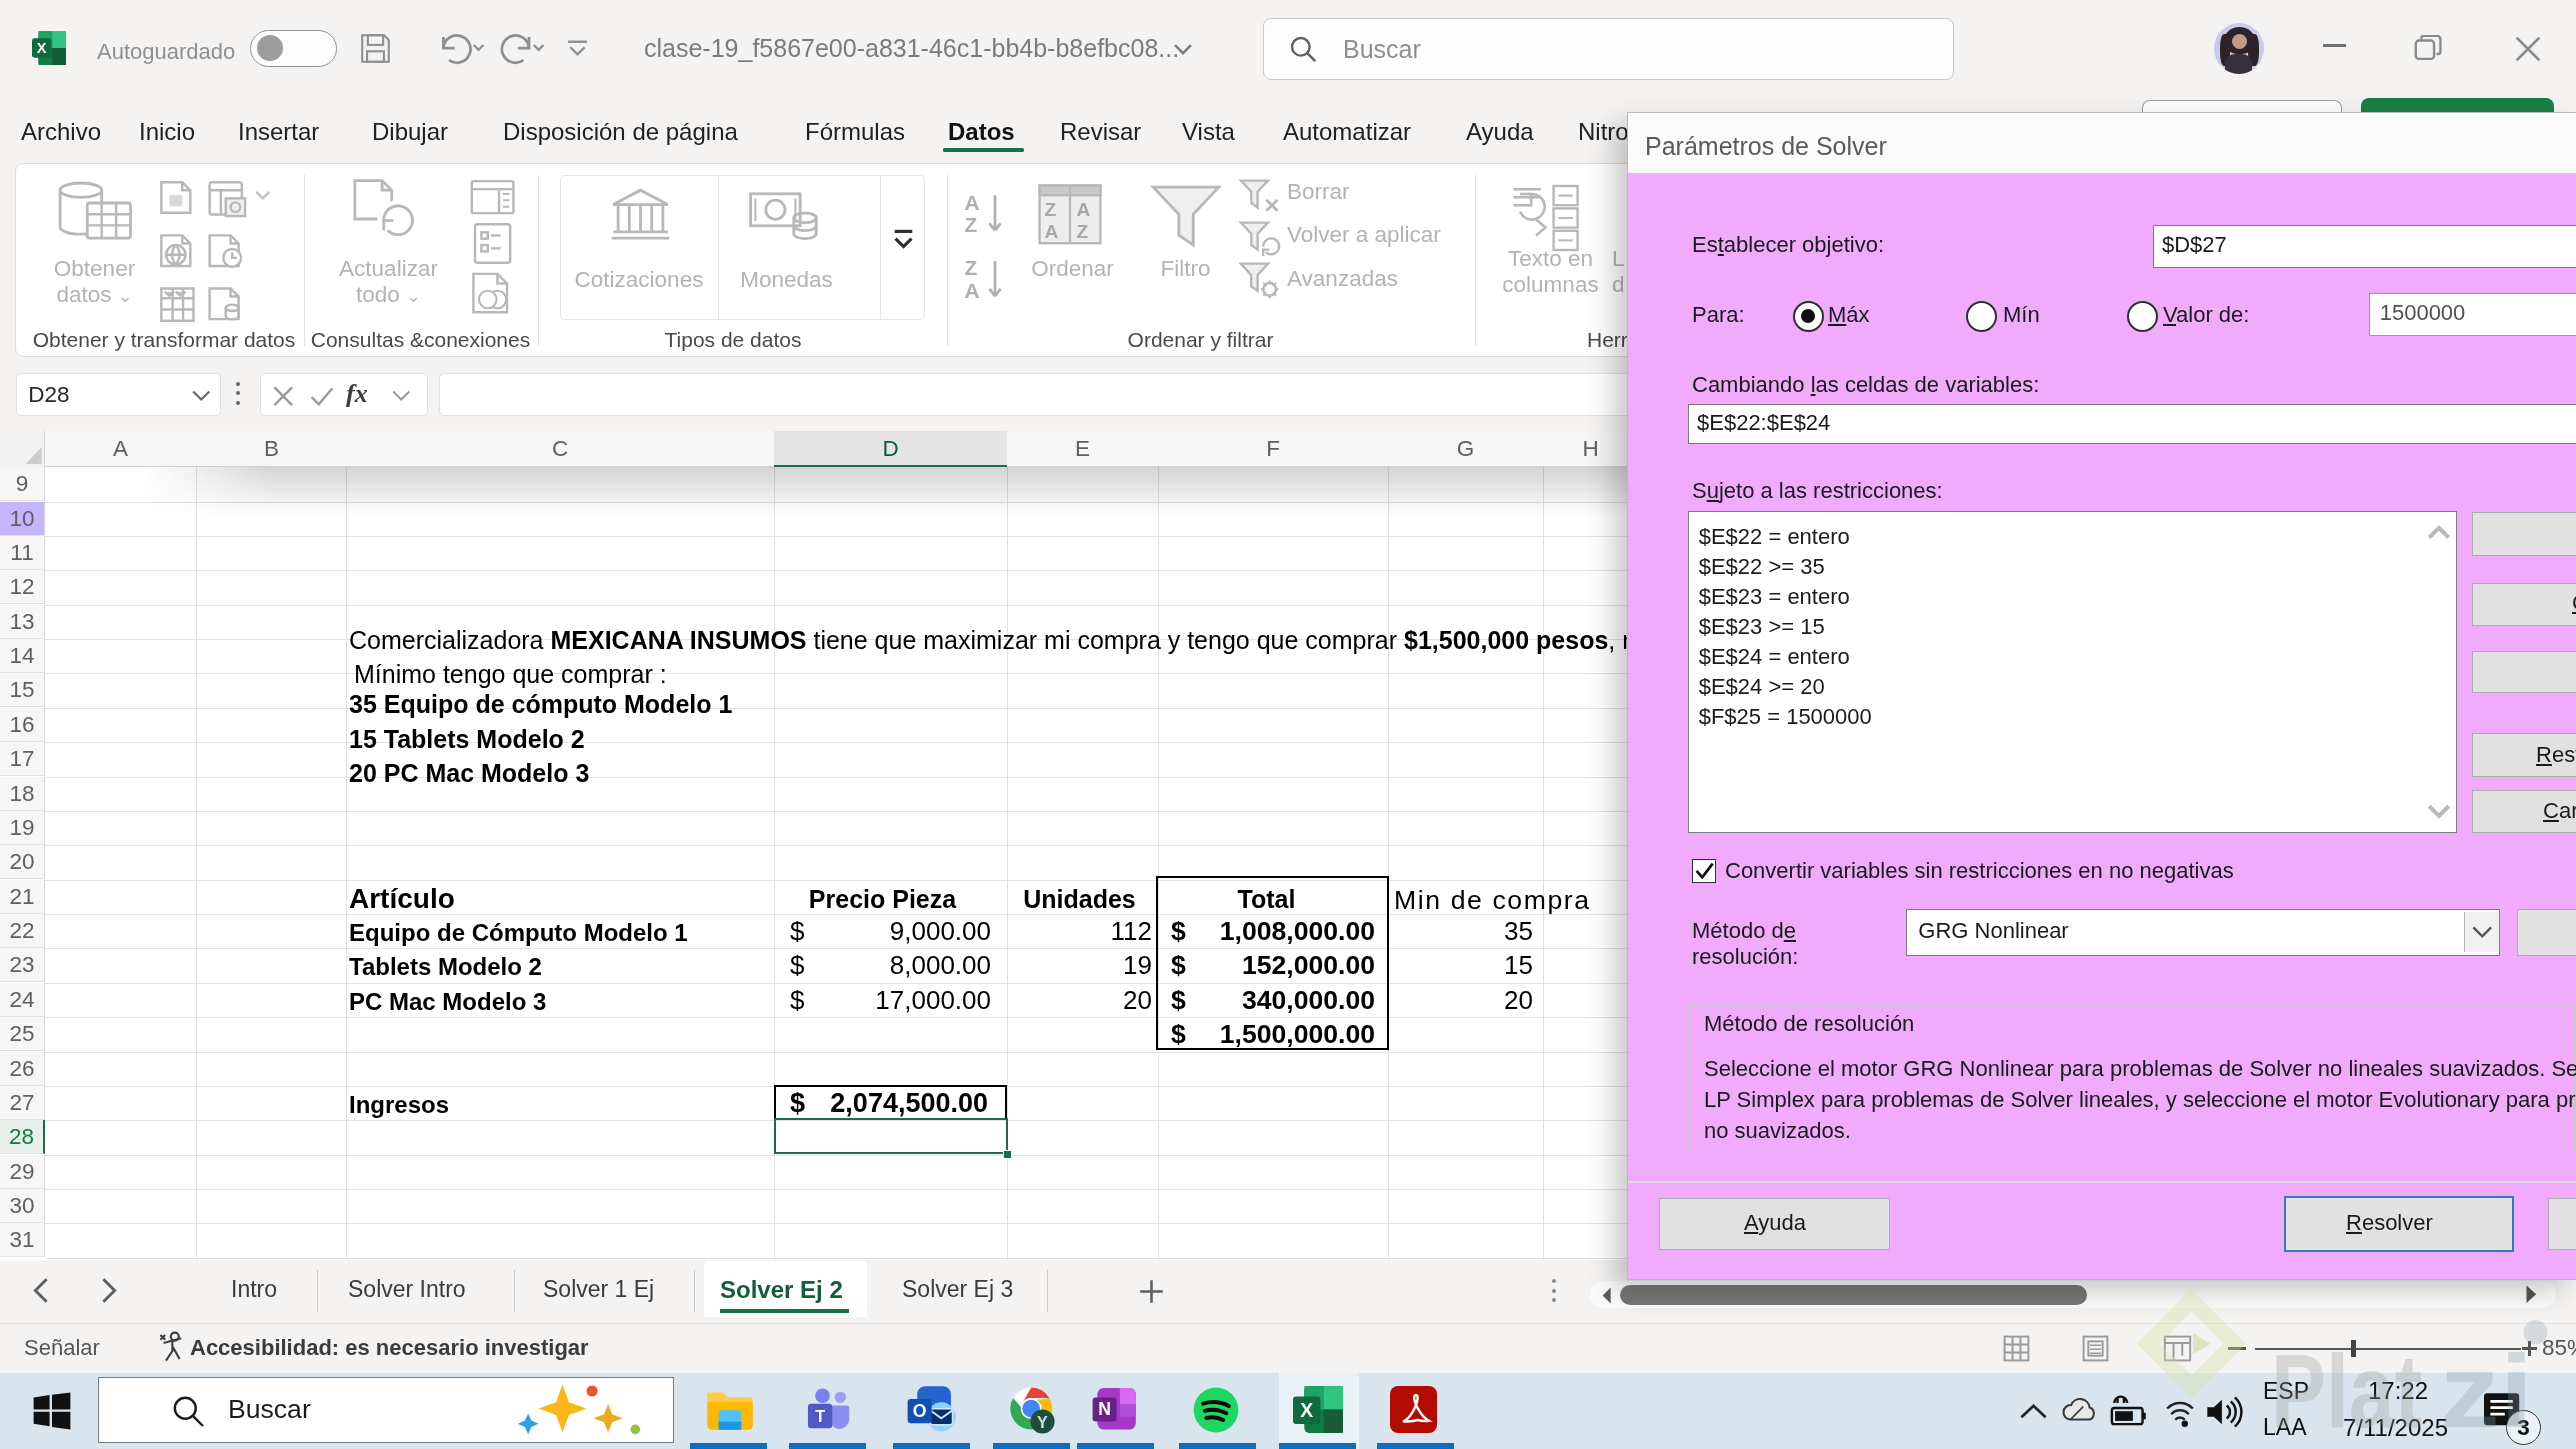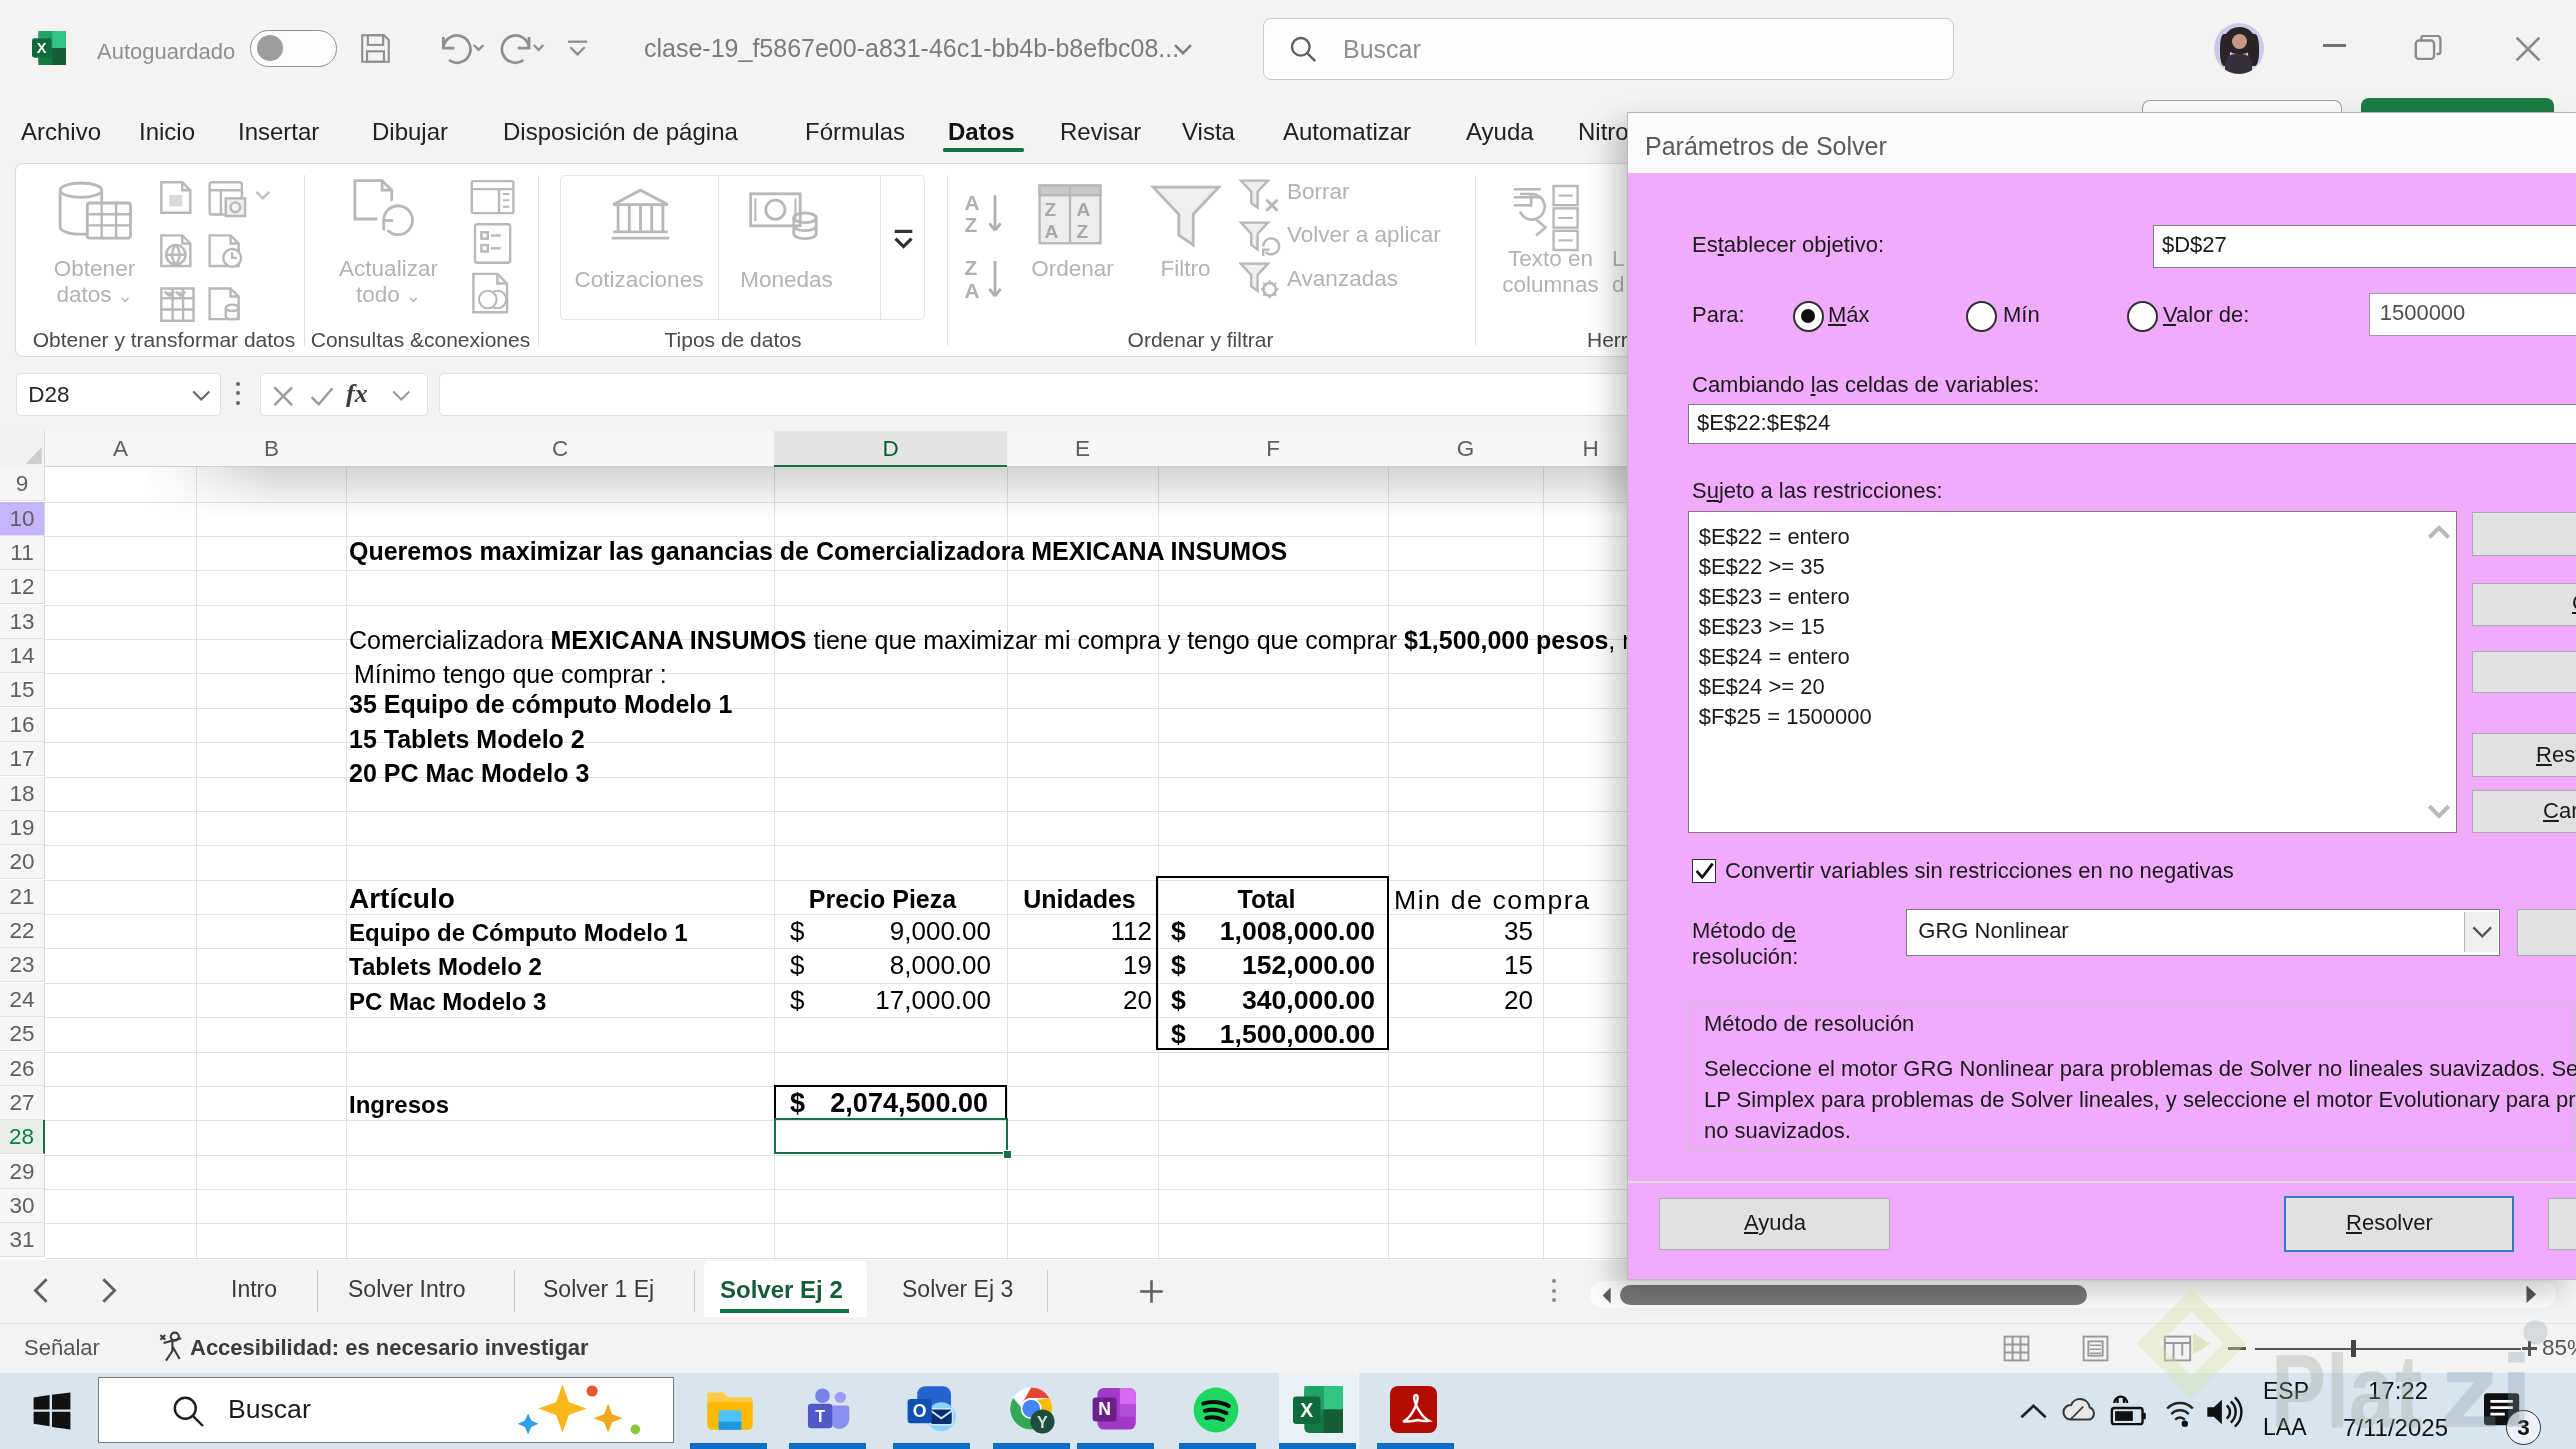--- a/index.html
+++ b/index.html
@@ -353,21 +353,20 @@
       <div style="position:absolute;left:0;top:724px;width:45px;height:34px;background:#f6f6f6;border-right:0.8px solid #d6d6d6;border-bottom:0.8px solid #e2e2e2;color:#5f5f5f;font-size:22.5px;text-align:center;line-height:34px;">29</div>
       <div style="position:absolute;left:45px;top:758px;width:1593px;height:0.8px;background:#e2e2e2;"></div>
       <div style="position:absolute;left:0;top:758px;width:45px;height:34px;background:#f6f6f6;border-right:0.8px solid #d6d6d6;border-bottom:0.8px solid #e2e2e2;color:#5f5f5f;font-size:22.5px;text-align:center;line-height:34px;">30</div>
       <div style="position:absolute;left:45px;top:792px;width:1593px;height:0.8px;background:#e2e2e2;"></div>
       <div style="position:absolute;left:0;top:792px;width:45px;height:34px;background:#f6f6f6;border-right:0.8px solid #d6d6d6;border-bottom:0.8px solid #e2e2e2;color:#5f5f5f;font-size:22.5px;text-align:center;line-height:34px;">31</div>
       <div style="position:absolute;left:45px;top:827px;width:1593px;height:0.8px;background:#e2e2e2;"></div>
     </div>
 
   <div class="abs" style="left:145px;top:36px;width:1493px;height:50px;background:linear-gradient(to right, rgba(0,0,0,0) 0px, rgba(0,0,0,1) 129px, rgba(0,0,0,1) 100%);-webkit-mask-image:linear-gradient(to bottom, rgba(0,0,0,0.17), rgba(0,0,0,0));opacity:1;"></div>
 
-  <div class="ct b" style="left:349px;top:106px;font-size:25px;">Queremos maximizar las ganancias de Comercializadora MEXICANA INSUMOS</div>
   <div class="ct" style="left:349px;top:195px;font-size:25px;">Comercializadora <span class="b">MEXICANA INSUMOS</span> tiene que maximizar mi compra y tengo que comprar <span class="b">$1,500,000 pesos</span>, re</div>
   <div class="ct" style="left:354px;top:229px;font-size:25px;">Mínimo tengo que comprar :</div>
   <div class="ct b" style="left:349px;top:259px;font-size:25px;">35 Equipo de cómputo Modelo 1</div>
   <div class="ct b" style="left:349px;top:294px;font-size:25px;">15 Tablets Modelo 2</div>
   <div class="ct b" style="left:349px;top:328px;font-size:25px;">20 PC Mac Modelo 3</div>
 
   <div class="ct b" style="left:349px;top:452px;font-size:28px;">Artículo</div>
   <div class="ct b" style="left:349px;top:488px;font-size:24px;">Equipo de Cómputo Modelo 1</div>
   <div class="ct b" style="left:349px;top:522px;font-size:24px;">Tablets Modelo 2</div>
   <div class="ct b" style="left:349px;top:557px;font-size:24px;">PC Mac Modelo 3</div>

